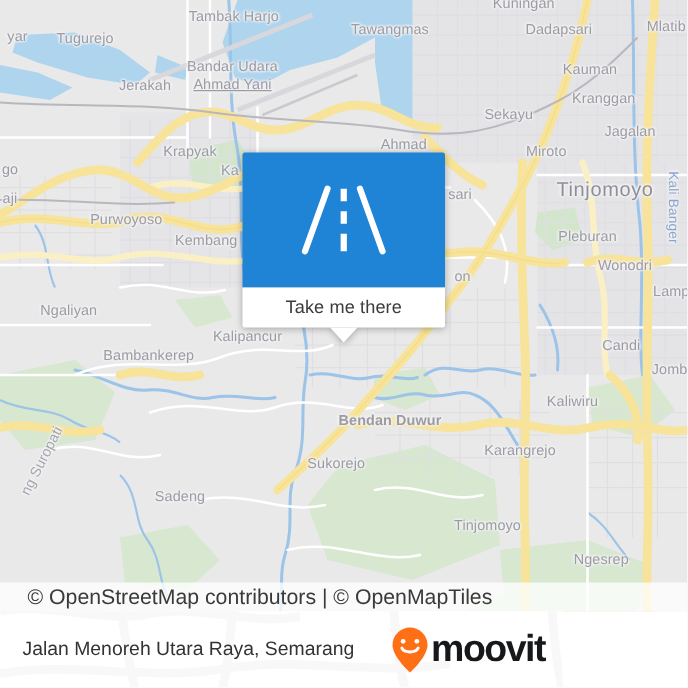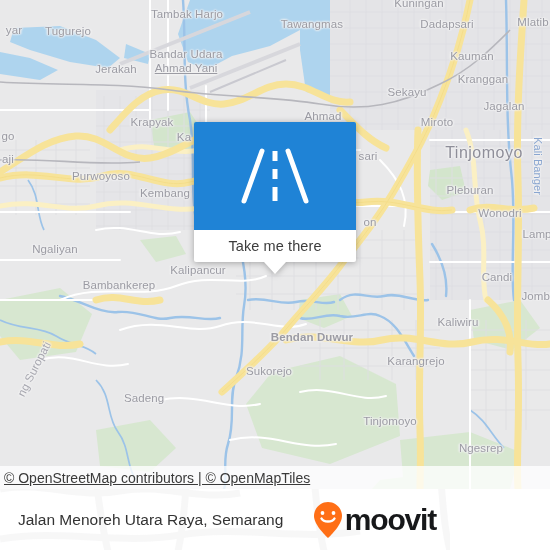--- a/index.html
+++ b/index.html
@@ -104,25 +104,24 @@
     left: 0;
     top: 466px;
     width: 550px;
     height: 23px;
     background: rgba(255,255,255,0.78);
     display: flex;
     align-items: center;
     z-index: 50;
   }
   .attrib-text {
-    font-size: 14px;
+    font-size: 17px;
     color: #3a3a3a;
-    padding-left: 4px;
+    padding-left: 22px;
     white-space: nowrap;
-    text-decoration: underline;
   }
 
   
   .footer {
     position: absolute;
     left: 0;
     top: 489px;
     width: 450px;
     height: 61px;
     background: #ffffff;

